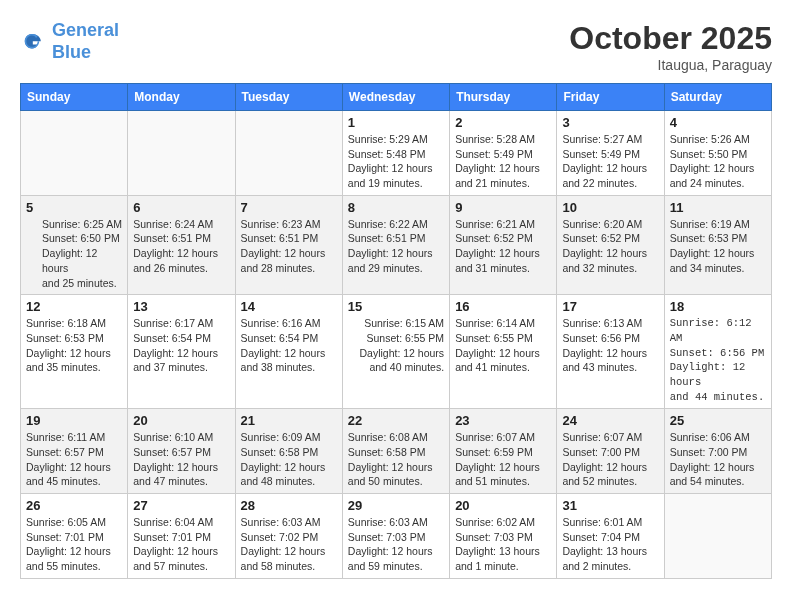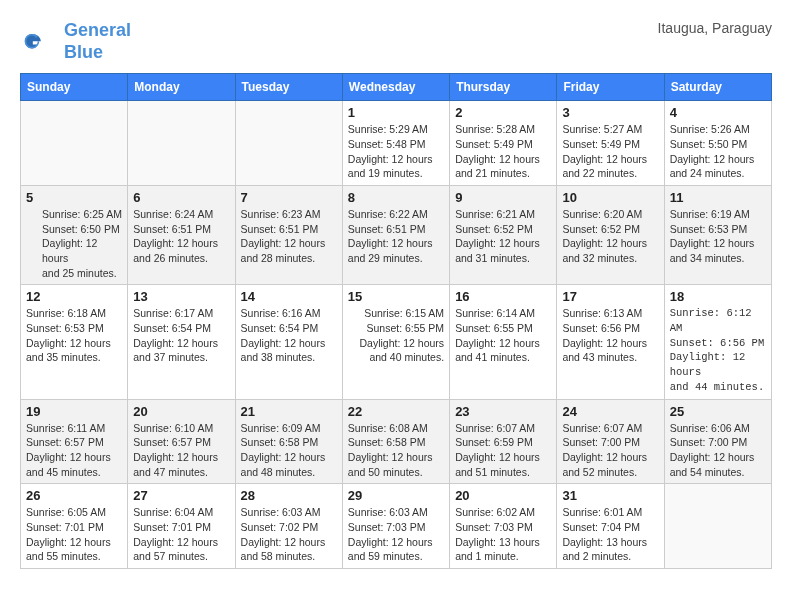--- a/index.html
+++ b/index.html
@@ -12,21 +12,21 @@
     }
     .header {
       display: flex;
       justify-content: space-between;
       align-items: flex-start;
       margin-bottom: 10px;
     }
     .logo {
       display: flex;
       align-items: center;
-      gap: 20px;
+      gap: 8px;
     }
     .logo-text {
       font-size: 18px;
       font-weight: bold;
       color: #333;
       line-height: 1.2;
     }
     .logo-text span {
       color: #4a90d9;
     }
@@ -102,20 +102,21 @@
     <svg class="logo-icon" viewBox="0 0 30 30">
       <path d="M15 5 C10 5 6 9 6 14 C6 19 10 23 15 23 C18 23 21 21 22 18 L16 18 L16 14 L26 14 C26 9 21 5 15 5 Z" fill="#2d6db5"></path>
       <path d="M22 14 C22 18 19 21 15 21 C11 21 8 18 8 14 C8 10 11 7 15 7 C17 7 19 8 20 10 L22 8 C20 6 18 5 15 5 C10 5 6 9 6 14 C6 19 10 23 15 23 C20 23 24 19 24 14 Z" fill="#4a90d9"></path>
     </svg>
     <div class="logo-text">
       <div><span>General</span></div>
       <div><span style="color:#4a90d9">Blue</span></div>
     </div>
   </div>
   <div class="title-area">
+    <div class="month-title">October 2025</div>
     <div class="subtitle">Itaugua, Paraguay</div>
   </div>
 </div>
 
 <table class="calendar">
   <thead>
     <tr id="weekday-header">
     <th>Sunday</th>
         <th>Monday</th>
         <th>Tuesday</th>

